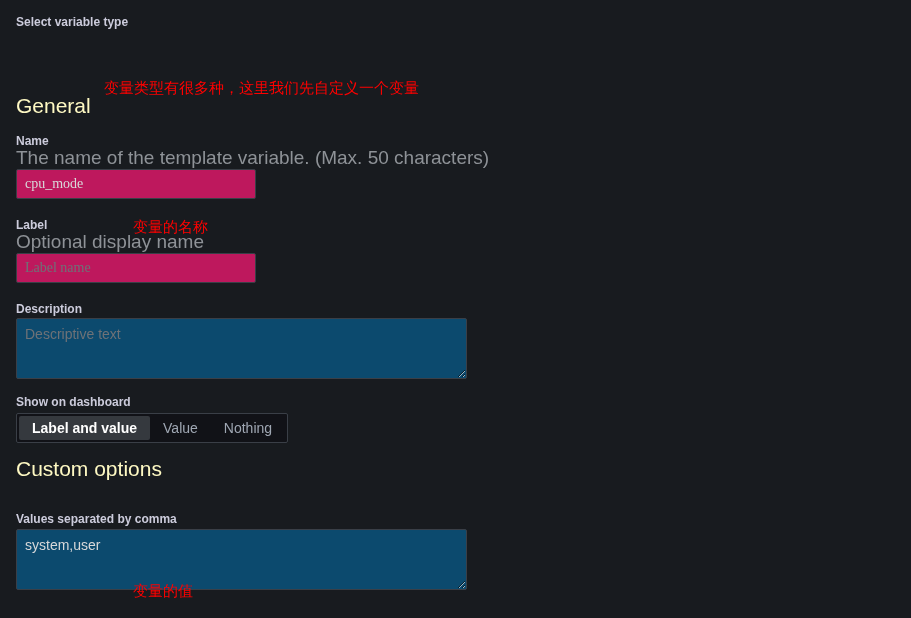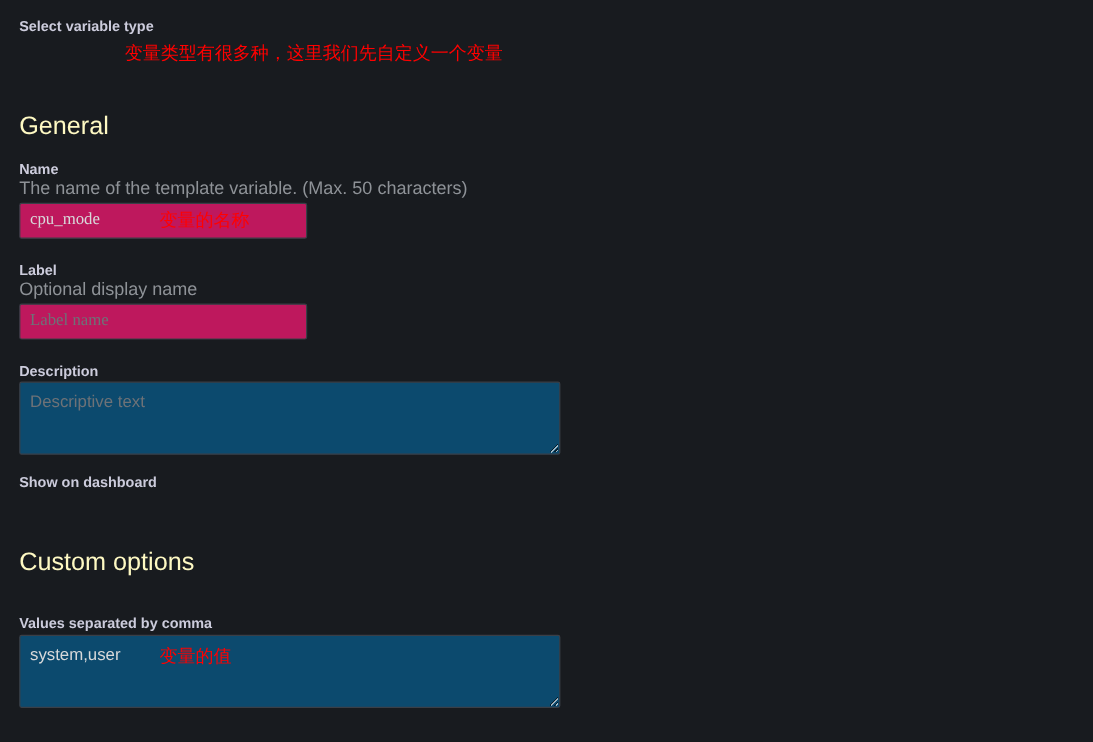--- a/index.html
+++ b/index.html
@@ -26,21 +26,21 @@
 
   
   .field-label {
     font-size: 12px;
     font-weight: bold;
     color: #ccccdc;
     line-height: 16px;
     margin: 0 0 1px 0;
   }
   .field-desc {
-    font-size: 15px;
+    font-size: 19px;
     font-weight: normal;
     color: #8e9297;
     line-height: 17px;
     margin: 0 0 4px 0;
   }
 
   .input-box {
     box-sizing: border-box;
     background: #be185d;
     border: 1px solid #3a3f47;
@@ -86,20 +86,21 @@
 
   
   .annot {
     position: absolute;
     color: #ff0000;
     font-family: "DejaVu Sans", sans-serif;
     font-size: 15px;
     line-height: 18px;
     white-space: nowrap;
     pointer-events: none;
+    margin-top: 44px;
   }
 
   
   .abs { position: absolute; }
 
   
   #sel-label   { left: 16px; top: 14px; }
   #sel-control {
     left: 16px; top: 31px;
     width: 241px; height: 32px;
@@ -195,20 +196,25 @@
 
   <div class="field-label abs" id="label-label">Label</div>
   <div class="field-desc abs" id="label-desc">Optional display name</div>
   <input class="input-box abs" id="label-input" type="text" placeholder="Label name" style="">
 
   <div class="field-label abs" id="desc-label">Description</div>
   <textarea class="textarea-box abs" id="desc-area" placeholder="Descriptive text" style=""></textarea>
 
   <div class="field-label abs" id="show-label">Show on dashboard</div>
 
+  <div class="abs" id="radio-group">
+    <div class="radio-opt active">Label and value</div>
+    <div class="radio-opt">Value</div>
+    <div class="radio-opt">Nothing</div>
+  </div>
 
   <h2 class="section-title abs" id="custom-heading">Custom options</h2>
 
   <div class="field-label abs" id="values-label">Values separated by comma</div>
 
   <textarea class="textarea-box abs" id="values-area" style="">system,user</textarea>
 
   <div class="annot" id="annot-value">变量的值</div>
 
 </div>

